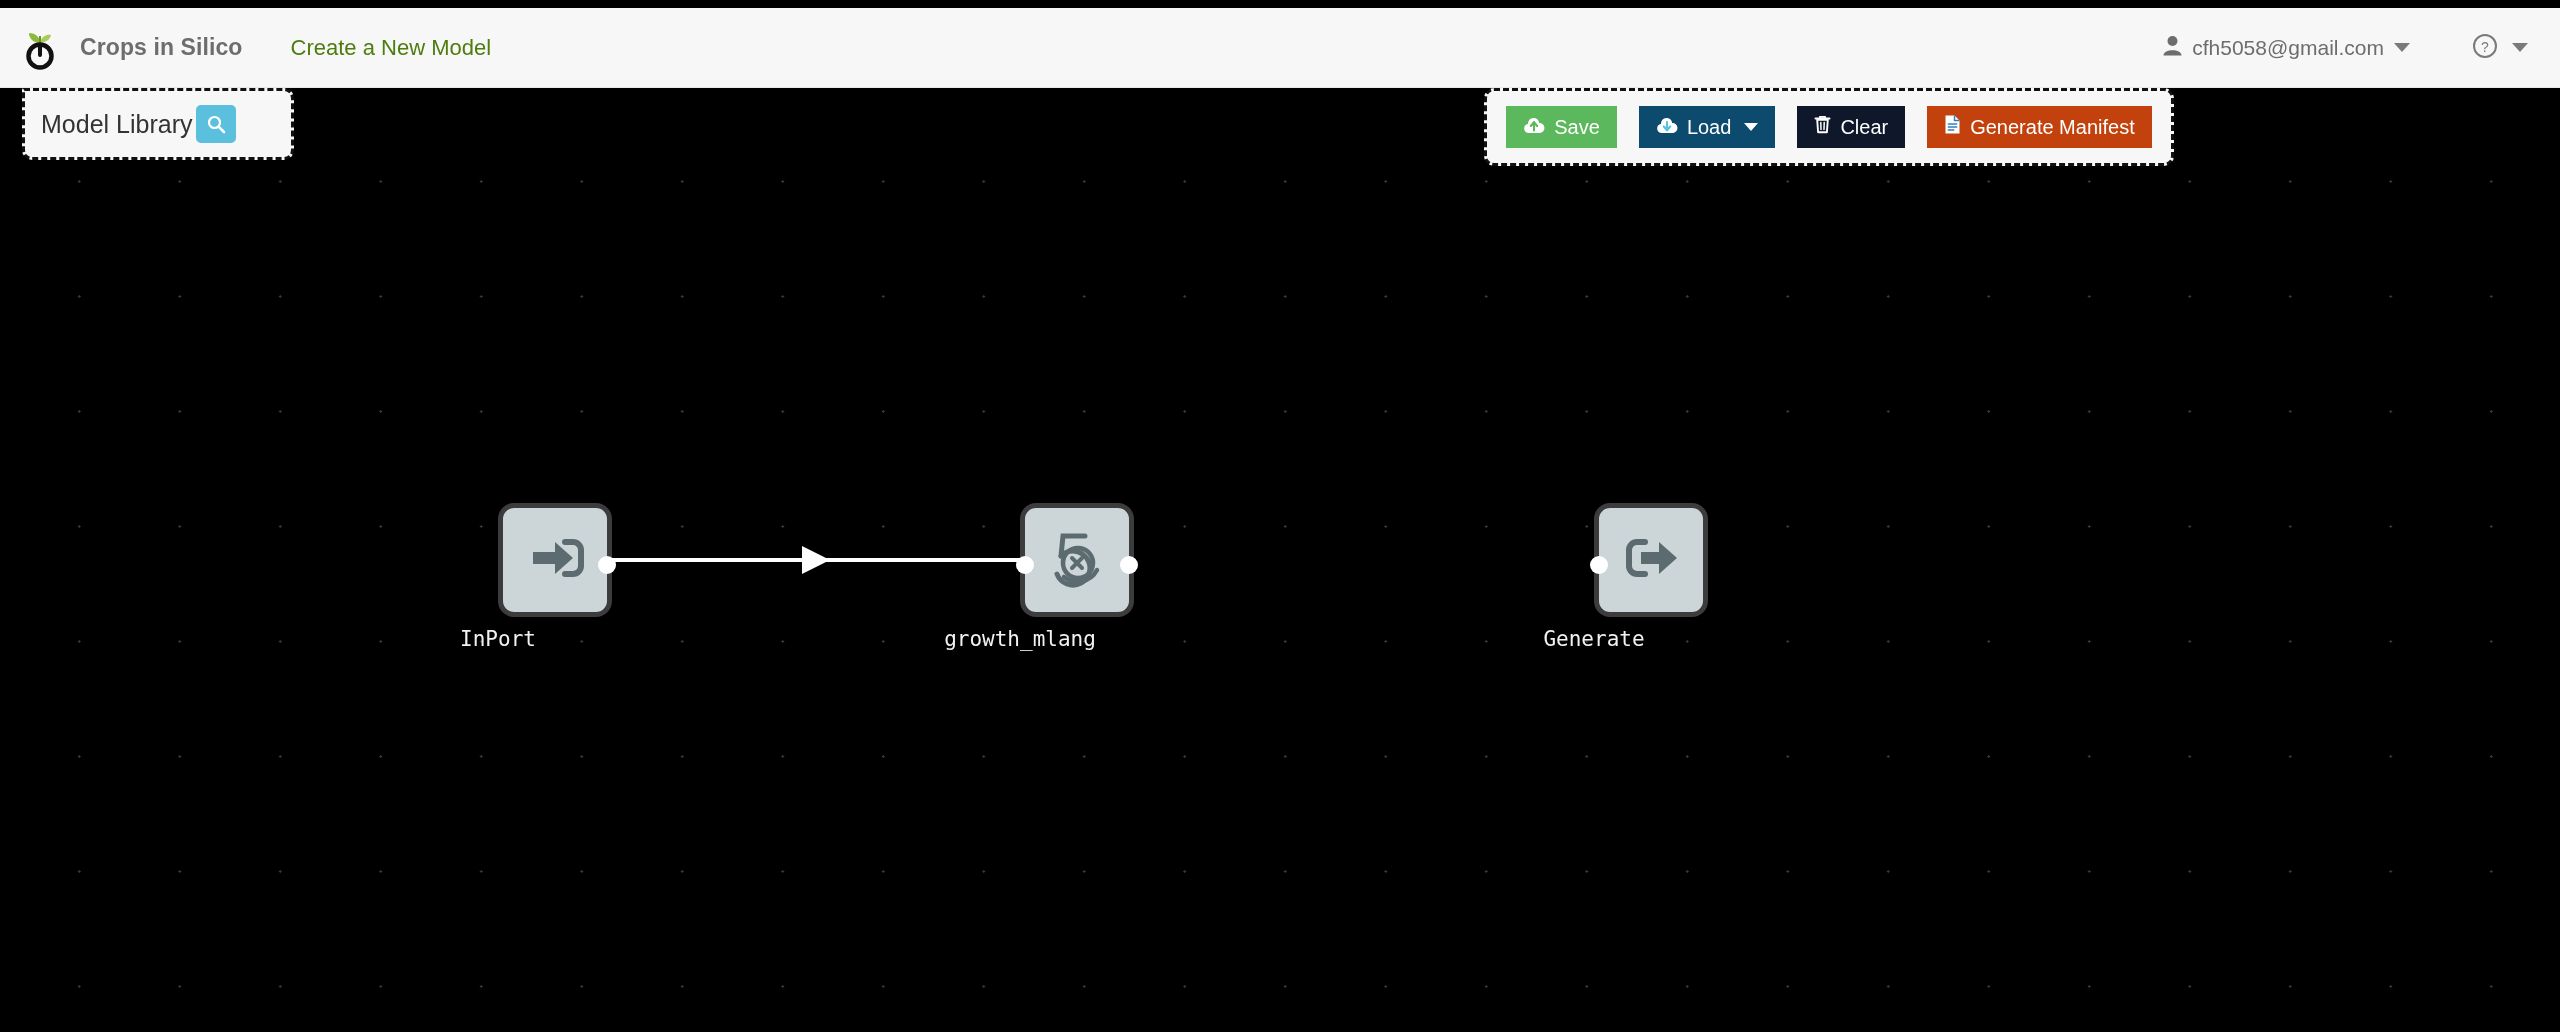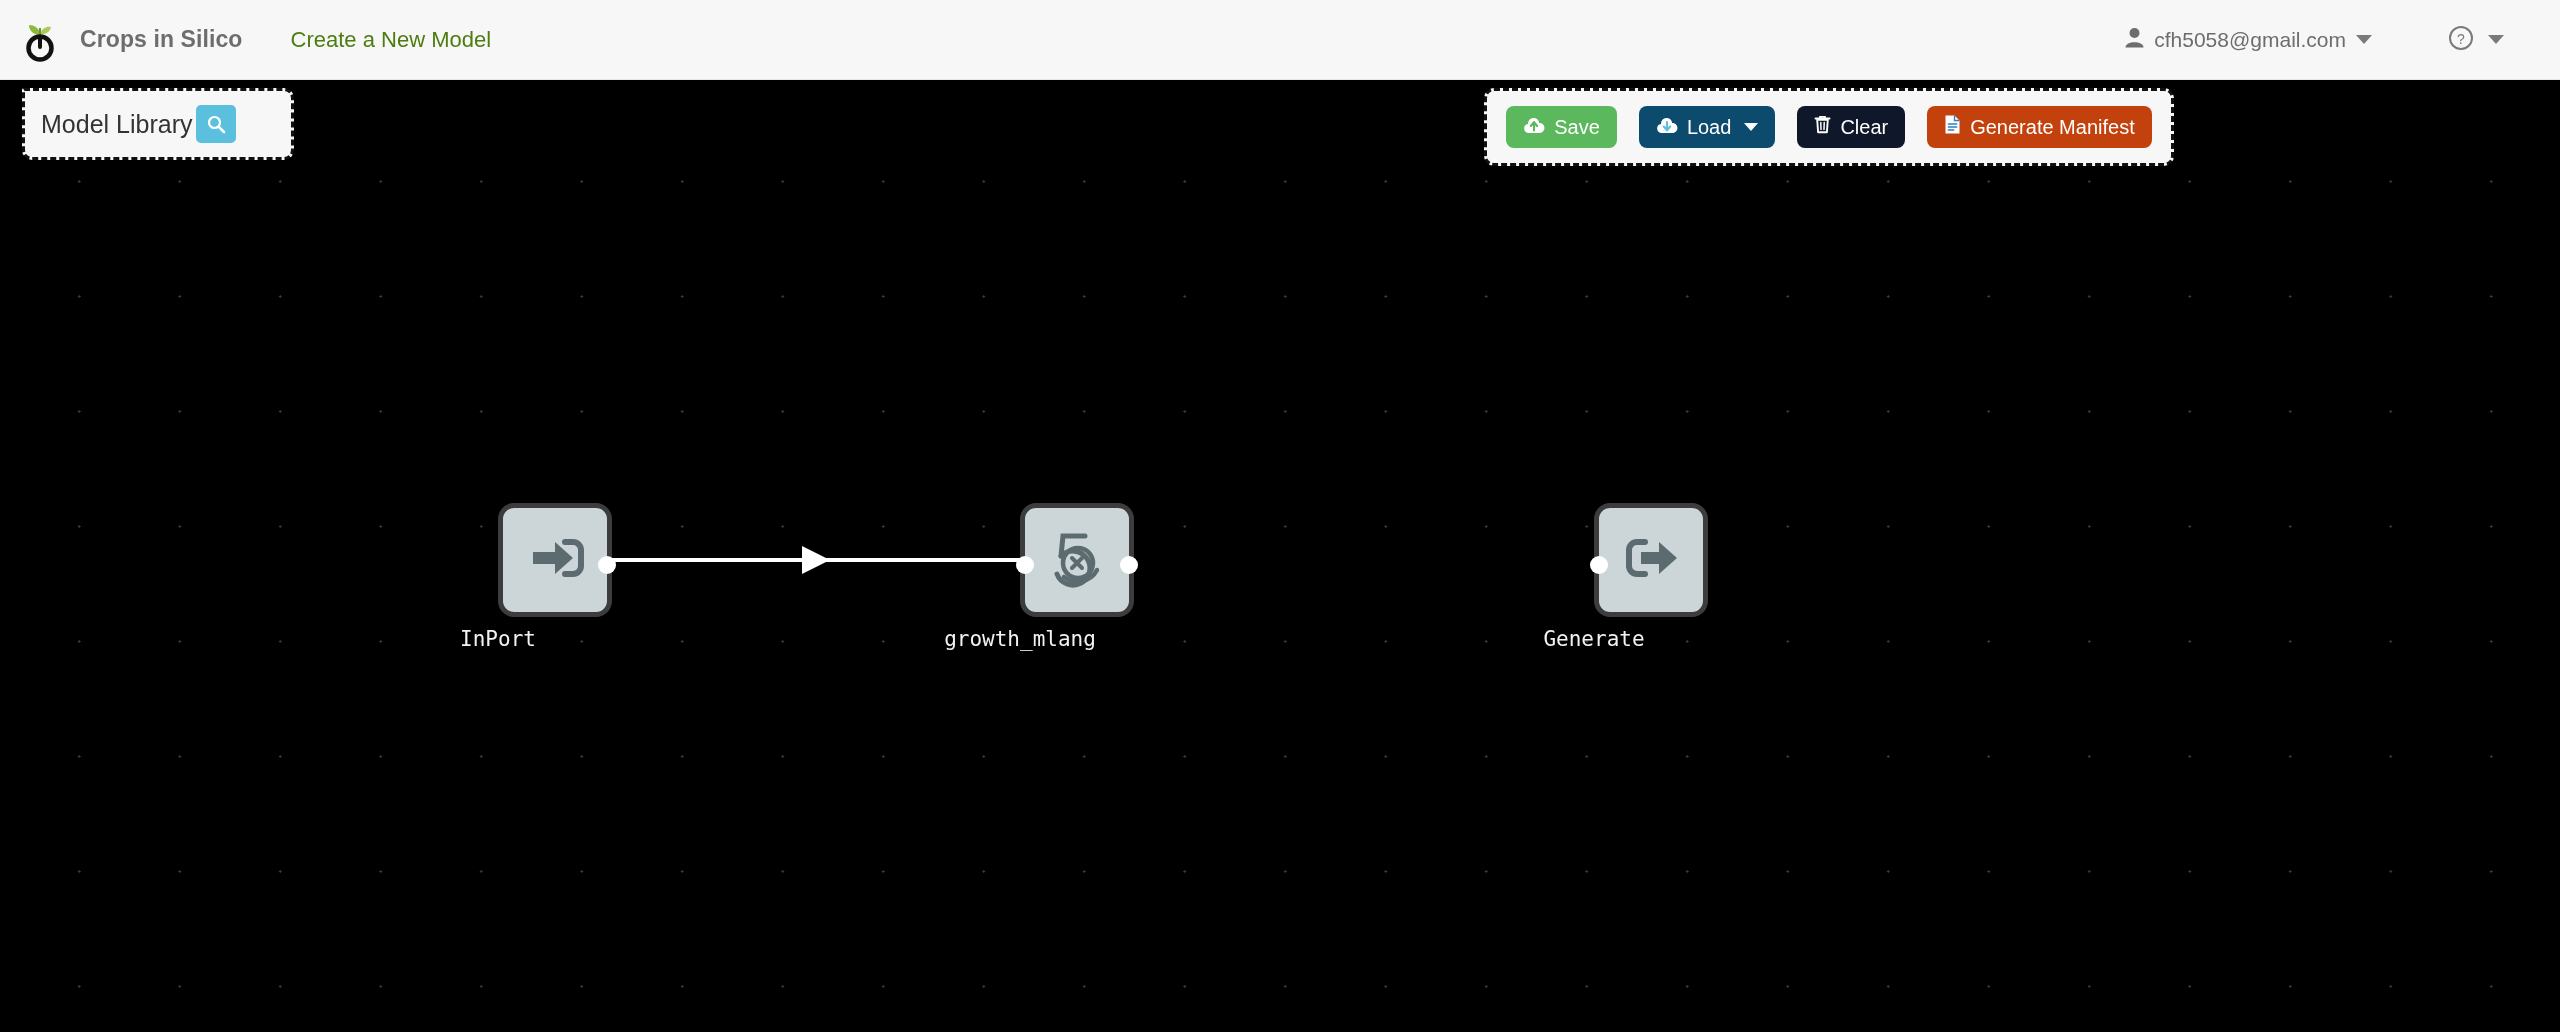--- a/index.html
+++ b/index.html
@@ -7,21 +7,21 @@
     width: 2560px; height: 1032px;
     background: #000;
     font-family: "Liberation Sans", sans-serif;
     overflow: hidden;
   }
 
   
   #app { position: relative; width: 2560px; height: 1032px; }
 
   .header {
-    position: absolute; left: 0; top: 0;
+    position: absolute; left: 0; top: 8px;
     width: 2560px; height: 80px;
     background: #f7f7f7;
     border-bottom: 1px solid #e7e7e7;
     display: flex; align-items: center;
     z-index: 40;
   }
   .brand {
     display: flex; align-items: center; gap: 0;
     padding-left: 18px;
   }
@@ -36,22 +36,22 @@
     margin-left: 18px;
   }
   .nav-link {
     font-size: 22px; color: #4d7c0f;
     margin-left: 48px;
     cursor: pointer;
   }
   .header-right {
     margin-left: auto;
     display: flex; align-items: center;
-    padding-right: 56px;
-    gap: 18px;
+    padding-right: 32px;
+    gap: 4px;
   }
   .user-menu {
     display: flex; align-items: center; gap: 10px;
     font-size: 21px; color: #6d6d6d; cursor: pointer;
   }
   .help-menu {
     display: flex; align-items: center; gap: 14px;
     margin-left: 58px; cursor: pointer;
   }
   .caret {
@@ -104,21 +104,21 @@
     left: 1484px; top: 88px;
     width: 690px; height: 78px;
     display: flex; align-items: center; justify-content: center;
     gap: 22px;
     border-top-left-radius: 10px;
     border-top-right-radius: 10px;
   }
   .btn {
     display: inline-flex; align-items: center; gap: 9px;
     height: 42px; padding: 0 17px;
-    border: none; border-radius: 8px;
+    border: none; border-radius: 0;
     color: #fff; font-size: 20px;
     font-family: "Liberation Sans", sans-serif;
     cursor: pointer; white-space: nowrap;
   }
   .btn-save     { background: #5cb85c; }
   .btn-load     { background: #0c4a6e; }
   .btn-clear    { background: #0f172a; }
   .btn-manifest { background: #c2410c; }
   .btn .caret-w {
     width: 0; height: 0;

